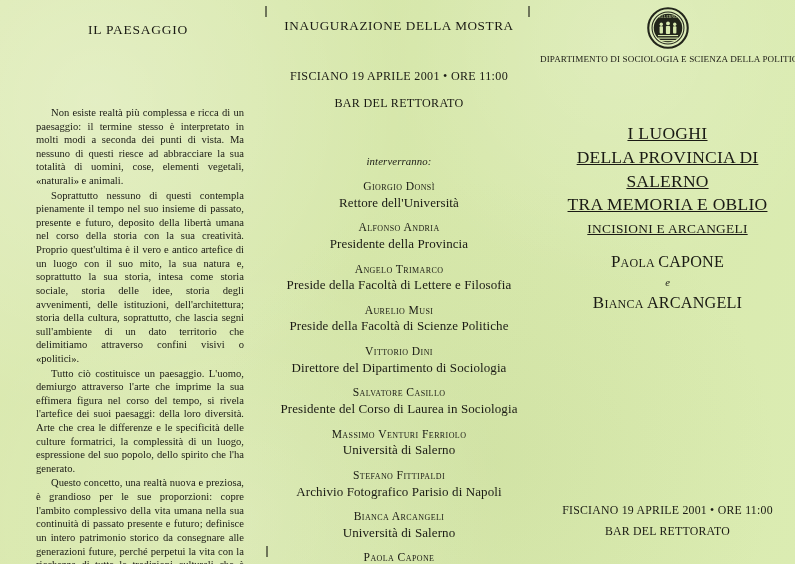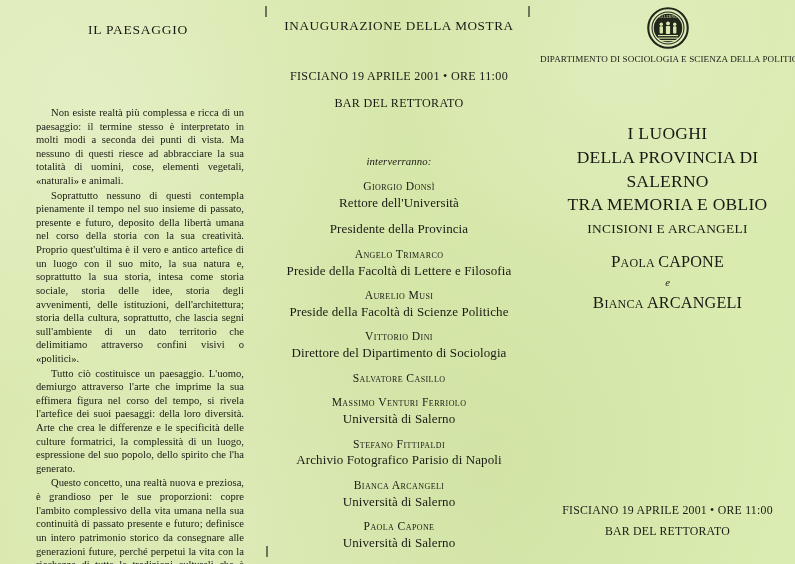--- a/index.html
+++ b/index.html
@@ -142,20 +142,21 @@
     font-size: 9.1px;
     letter-spacing: .012em;
     line-height: 1.42;
     margin-top: 2px;
     white-space: nowrap;
   }
 
   .exh-title {
     margin-top: 56px;
     line-height: 1.36;
+    text-decoration: underline;
   }
   .exh-title .t1 { font-size: 17.5px; letter-spacing: .02em; display: block; }
   .exh-title .t2 { font-size: 17.5px; letter-spacing: .012em; display: block; }
   .exh-title .t3 { font-size: 17.5px; letter-spacing: .015em; display: block; }
   .exh-title .t4 { font-size: 13.4px; letter-spacing: .02em; display: block; margin-top: 3px; }
 
   .curated-label {
     margin-top: 35px;
     font-size: 10.6px;
     font-style: italic;
@@ -225,36 +226,38 @@
     <div class="ev-title">INAUGURAZIONE DELLA MOSTRA</div>
     <div class="ev-when">FISCIANO 19 APRILE 2001 • ORE 11:00</div>
     <div class="ev-where">BAR DEL RETTORATO</div>
     <div class="speakers-label">interverranno:</div>
     <div class="speakers">
       <div class="spk">
         <div class="spk-name">Giorgio Donsì</div>
         <div class="spk-role">Rettore dell'Università</div>
       </div>
       <div class="spk">
+        <div class="spk-name">Alfonso Andria</div>
         <div class="spk-role">Presidente della Provincia</div>
       </div>
       <div class="spk">
         <div class="spk-name">Angelo Trimarco</div>
         <div class="spk-role">Preside della Facoltà di Lettere e Filosofia</div>
       </div>
       <div class="spk">
         <div class="spk-name">Aurelio Musi</div>
         <div class="spk-role">Preside della Facoltà di Scienze Politiche</div>
       </div>
       <div class="spk">
         <div class="spk-name">Vittorio Dini</div>
         <div class="spk-role">Direttore del Dipartimento di Sociologia</div>
       </div>
       <div class="spk">
         <div class="spk-name">Salvatore Casillo</div>
+        <div class="spk-role">Presidente del Corso di Laurea in Sociologia</div>
       </div>
       <div class="spk">
         <div class="spk-name">Massimo Venturi Ferriolo</div>
         <div class="spk-role">Università di Salerno</div>
       </div>
       <div class="spk">
         <div class="spk-name">Stefano Fittipaldi</div>
         <div class="spk-role">Archivio Fotografico Parisio di Napoli</div>
       </div>
       <div class="spk">

